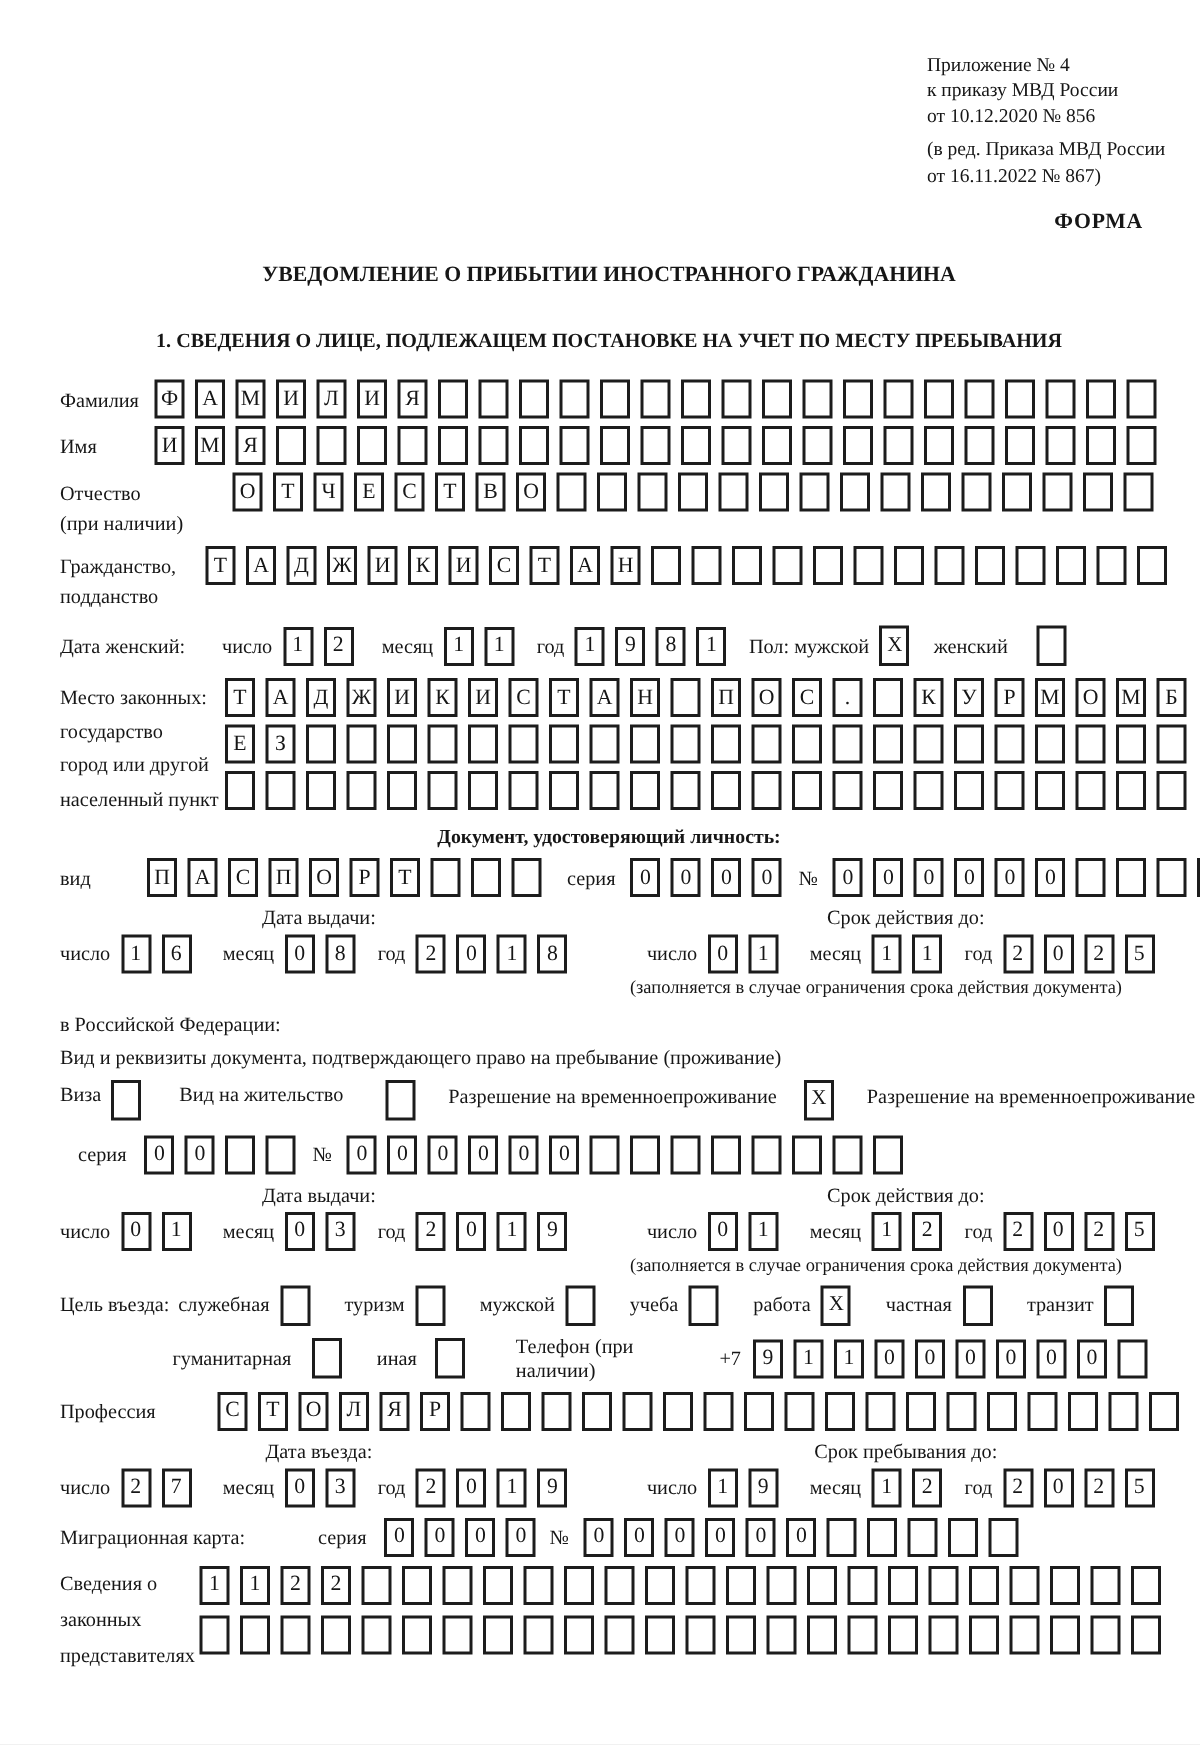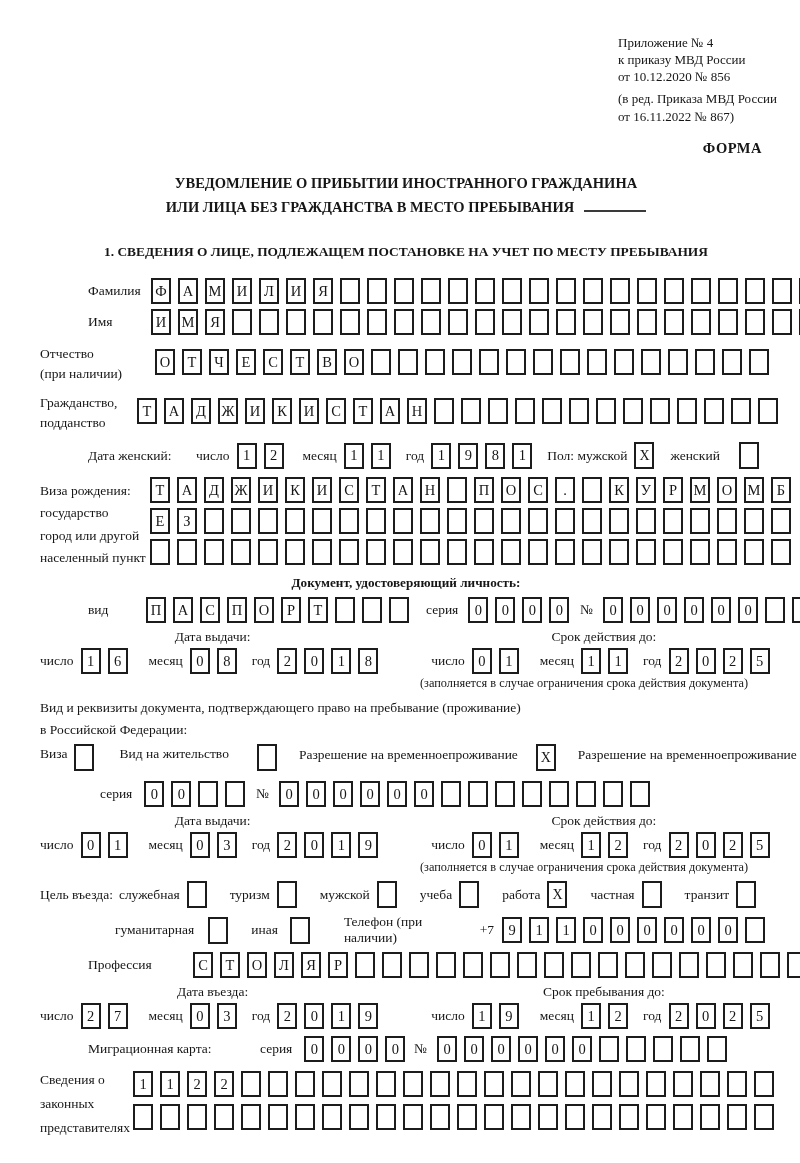--- a/index.html
+++ b/index.html
@@ -6,22 +6,22 @@
   .page{width:800px;height:1163px;background:#ffffff;color:#161616;
         font-family:"Liberation Serif","DejaVu Serif",serif;
         box-sizing:border-box;padding:34px 28px 0 40px;overflow:hidden;position:relative;}
   .appendix{margin-left:578px;font-size:13px;line-height:1.32;white-space:nowrap;}
   .appendix .ed{margin-top:5px;}
   .forma{text-align:right;padding-right:10px;font-weight:bold;font-size:14.5px;margin-top:15px;letter-spacing:.5px;}
   .title{text-align:center;font-weight:bold;font-size:14.5px;margin-top:14px;line-height:1.7;}
   .blank-line{display:inline-block;width:62px;border-bottom:2px solid #3a3a3a;margin-left:10px;height:0.9em;vertical-align:baseline;}
   .sec1{font-weight:bold;font-size:13.4px;margin-top:24px;text-align:center;}
   .form{margin-top:18px;}
-  .row{display:flex;align-items:center;margin-bottom:5px;}
-  .row.c{align-items:center;margin-left:48px;}
+  .row{display:flex;align-items:flex-start;margin-bottom:5px;}
+  .row.c{align-items:center;}
   .flbl{font-size:13.5px;flex:none;line-height:1.45;}
   .lbl{font-size:13.5px;flex:none;padding-top:4px;line-height:20px;}
   .cells{display:flex;flex:none;}
   .cell{width:20px;height:26px;border:2px solid #1c1c1c;margin-right:7px;display:flex;align-items:center;
         justify-content:center;font-size:14.5px;box-sizing:border-box;flex:none;background:#fff;}
   .chk{width:20px;height:27px;border:2px solid #1c1c1c;display:flex;align-items:center;justify-content:center;
        font-size:14px;box-sizing:border-box;flex:none;background:#fff;}
   .lw-surname{width:63px;} .lw-name{width:63px;} .lw-patr{width:115px;} .lw-cit{width:97px;}
   .lw-place{width:110px;} .lw-prof{width:105px;} .lw-reps{width:93px;line-height:24px;}
   .stack .cells{margin-bottom:5px;}
@@ -52,21 +52,20 @@
     <div>к приказу МВД России</div>
     <div>от 10.12.2020 № 856</div>
     <div class="ed">(в ред. Приказа МВД России</div>
     <div>от 16.11.2022 № 867)</div>
   </div>
 
   <div class="forma">ФОРМА</div>
 
   <div class="title">
     <div>УВЕДОМЛЕНИЕ О ПРИБЫТИИ ИНОСТРАННОГО ГРАЖДАНИНА</div>
-    <div><span>ИЛИ ЛИЦА БЕЗ ГРАЖДАНСТВА В МЕСТО ПРЕБЫВАНИЯ</span><span class="blank-line"></span></div>
   </div>
 
   <div class="sec1">1. СВЕДЕНИЯ О ЛИЦЕ, ПОДЛЕЖАЩЕМ ПОСТАНОВКЕ НА УЧЕТ ПО МЕСТУ ПРЕБЫВАНИЯ</div>
 
   <div class="form">
 
     <div class="row c">
       <span class="flbl lw-surname">Фамилия</span>
       <span class="cells">
           <span class="cell">Ф</span>
@@ -213,21 +212,21 @@
           <span class="cell">1</span>
         </span>
       <span class="dlbl ml8">Пол: мужской</span>
       <span class="chk">X</span>
       <span class="dlbl ml16">женский</span>
       <span class="chk ml12"></span>
     </div>
 
     <div class="row" style="margin-top:8px;">
       <span class="lbl lw-place" style="padding-top:2px;line-height:22.5px;">
-        <span style="display:block">Виза рождения:</span>
+        <span style="display:block">Место законных:</span>
         <span style="display:block">государство</span>
         <span style="display:block">город или другой</span>
         <span style="display:block">населенный пункт</span>
       </span>
       <span class="stack">
         <span class="cells">
             <span class="cell">Т</span>
             <span class="cell">А</span>
             <span class="cell">Д</span>
             <span class="cell">Ж</span>
@@ -387,22 +386,22 @@
               <span class="cell">0</span>
               <span class="cell">2</span>
               <span class="cell">5</span>
             </span>
         </div>
       </div>
     </div>
     <div class="vnote">(заполняется в случае ограничения срока действия документа)</div>
 
     <div class="plain">
+      <div>в Российской Федерации:</div>
       <div>Вид и реквизиты документа, подтверждающего право на пребывание (проживание)</div>
-      <div>в Российской Федерации:</div>
     </div>
 
     <div class="permitrow">
       <span class="flbl">Виза</span>
       <span class="chk" style="margin-left:6px"></span>
       <span class="flbl" style="margin-left:26px">Вид на жительство</span>
       <span class="chk" style="margin-left:28px"></span>
       <span class="pcol" style="margin-left:22px">
         <span>Разрешение на временное</span>
         <span>проживание</span>

